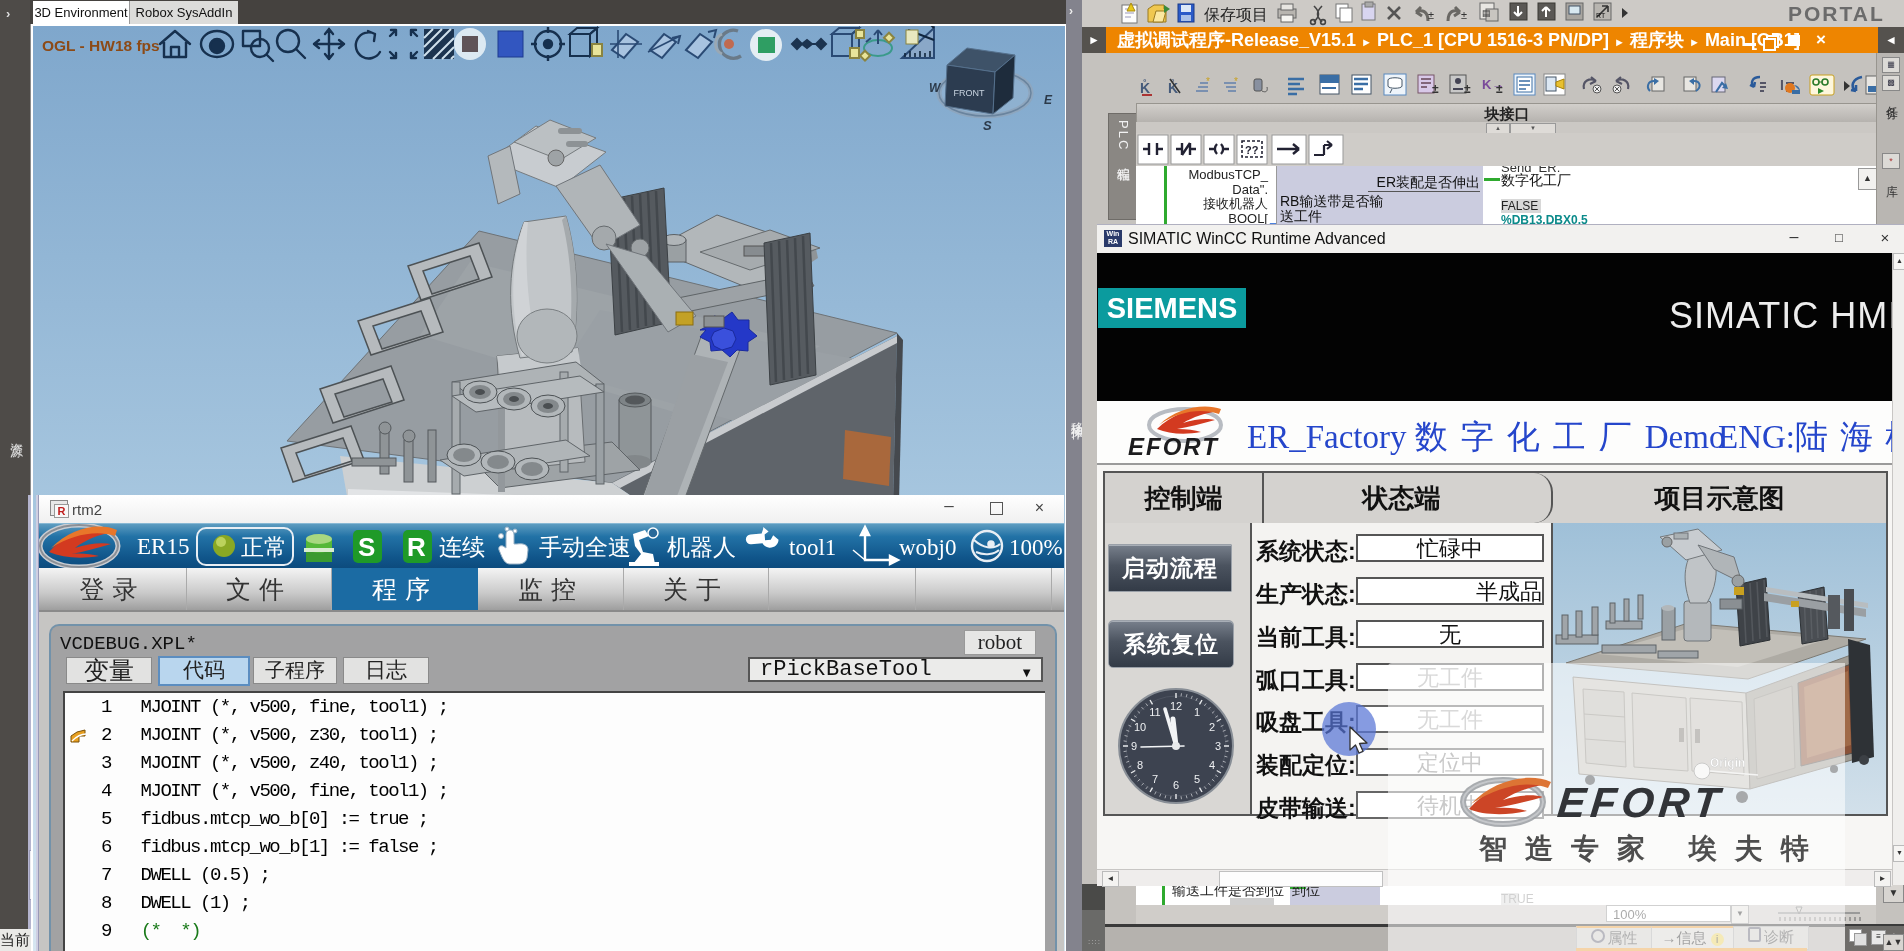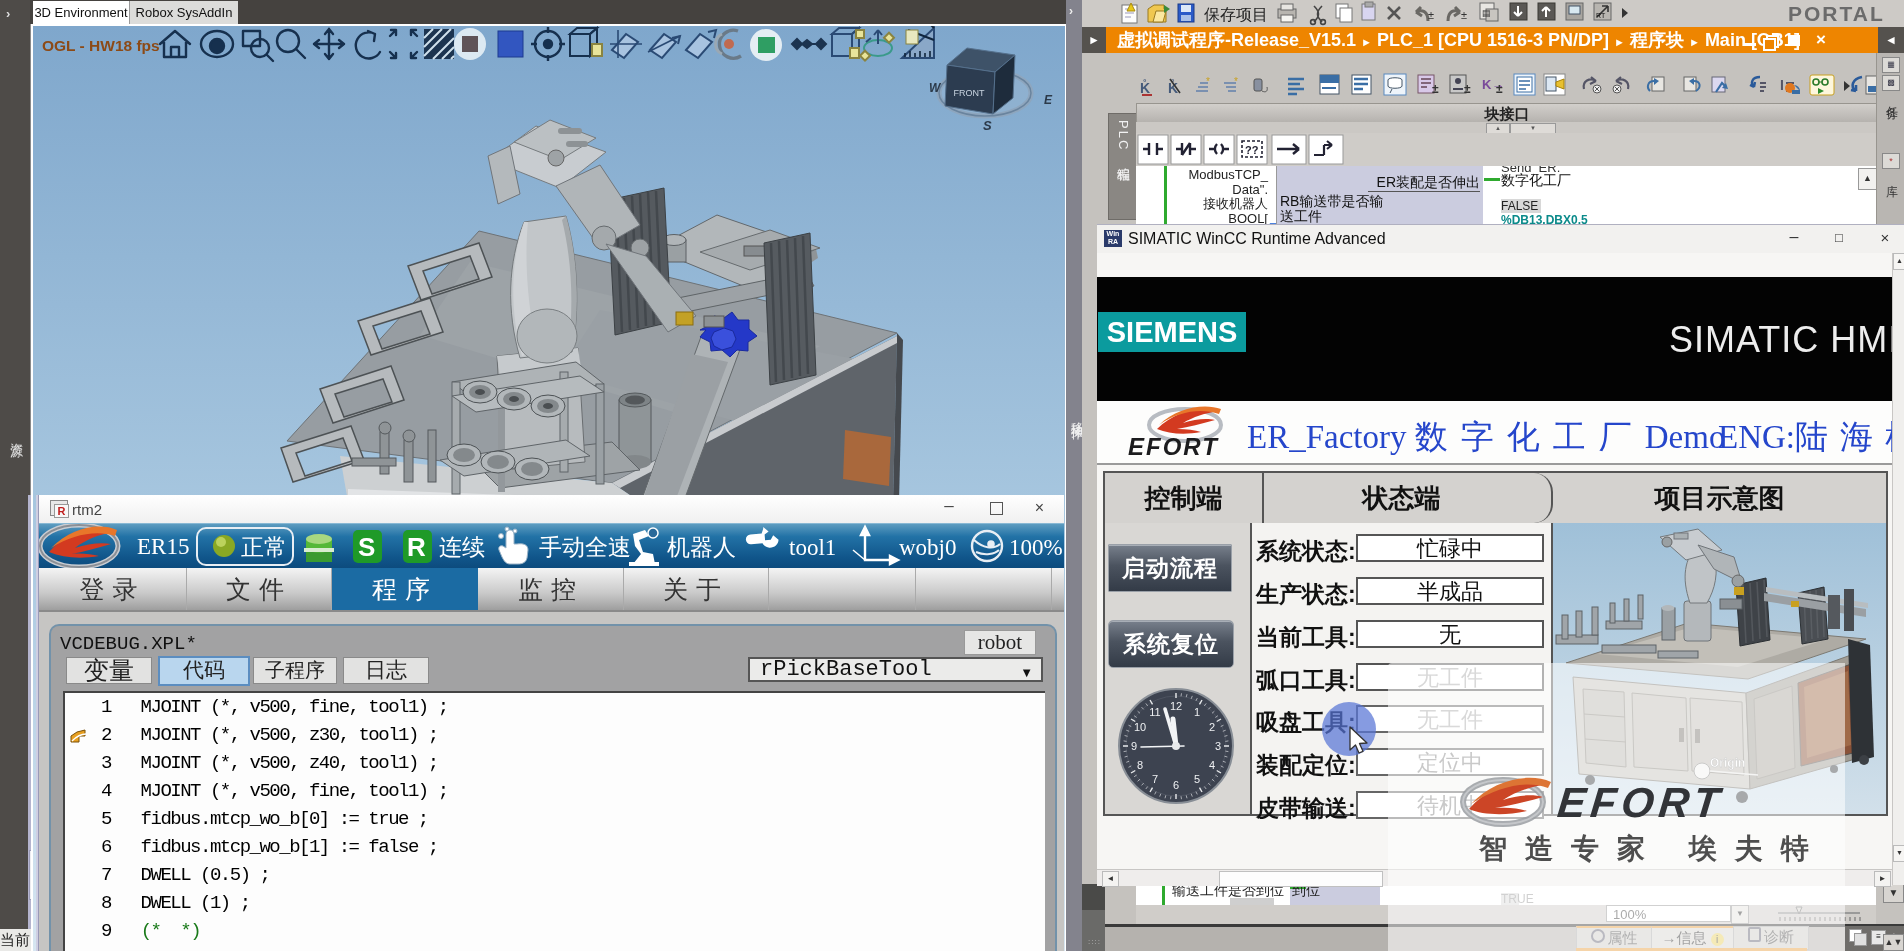--- a/index.html
+++ b/index.html
@@ -676,21 +676,21 @@
 <div id="wincc" class="a" style="left:1097px;top:224px;width:807px;height:660px;background:#f7f6f4;border-top:1px solid #b0b0c0;">
 
   <div class="a" style="left:0;top:0;width:807px;height:28px;background:#f2f1ef;">
     <div class="a" style="left:7px;top:5px;width:18px;height:17px;background:#2a3a6a;color:#fff;font-size:7px;line-height:8px;text-align:center;font-weight:bold;">Win<br>RA</div>
     <div class="a" style="left:31px;top:5px;font-size:16px;color:#111;">SIMATIC WinCC Runtime Advanced</div>
     <div class="a" style="left:683px;top:2px;width:28px;height:24px;color:#333;font-size:16px;text-align:center;line-height:20px;">–</div>
     <div class="a" style="left:728px;top:2px;width:28px;height:24px;color:#333;font-size:13px;text-align:center;line-height:22px;">□</div>
     <div class="a" style="left:774px;top:2px;width:28px;height:24px;color:#333;font-size:15px;text-align:center;line-height:22px;">×</div>
   </div>
 
-  <div class="a" style="left:0;top:28px;width:795px;height:148px;background:#030303;margin-top:24px;">
+  <div class="a" style="left:0;top:28px;width:795px;height:148px;background:#030303;">
     <div class="a" style="left:1px;top:35px;width:148px;height:40px;background:#0b9b9e;color:#fff;font-size:29px;font-weight:bold;text-align:center;line-height:40px;letter-spacing:0px;font-stretch:condensed;">SIEMENS</div>
     <div class="a" style="left:572px;top:42px;width:223px;height:36px;color:#ededed;font-size:36px;font-weight:normal;white-space:nowrap;overflow:hidden;letter-spacing:1px;">SIMATIC HMI</div>
   </div>
 
   <div class="a" style="left:0;top:176px;width:795px;height:62px;background:#fdfdfc;border-bottom:2px solid #9a9a9a;">
     <svg width="120" height="40" style="position:absolute;left:28px;top:2px;">
       <ellipse cx="60" cy="22" rx="36" ry="16" fill="none" stroke="#b8bcc2" stroke-width="4"></ellipse>
       <path d="M32,26 C50,8 76,2 94,8 C80,10 68,14 58,20 C70,16 82,15 90,17 C76,21 64,24 52,26 C62,26 70,27 76,29 C60,32 44,31 32,26 Z" fill="#d33a20"></path>
       <path d="M34,22 C52,4 80,0 96,6 L94,11 C76,5 54,8 34,22 Z" fill="#e8762a"></path>
     </svg>
@@ -753,21 +753,21 @@
     </div>
     <div class="a" style="left:147px;top:50px;width:299px;height:291px;background:#f4f3f1;border-right:2px solid #555;">
       <div class="a" style="left:4px;top:13px;width:96px;font-size:23px;color:#111;font-weight:bold;white-space:nowrap;">系统状态:</div>
       <div class="a" style="left:4px;top:56px;width:96px;font-size:23px;color:#111;font-weight:bold;white-space:nowrap;">生产状态:</div>
       <div class="a" style="left:4px;top:99px;width:96px;font-size:23px;color:#111;font-weight:bold;white-space:nowrap;">当前工具:</div>
       <div class="a" style="left:4px;top:142px;width:96px;font-size:23px;color:#111;font-weight:bold;white-space:nowrap;">弧口工具:</div>
       <div class="a" style="left:4px;top:184px;width:96px;font-size:23px;color:#111;font-weight:bold;white-space:nowrap;">吸盘工具:</div>
       <div class="a" style="left:4px;top:227px;width:96px;font-size:23px;color:#111;font-weight:bold;white-space:nowrap;">装配定位:</div>
       <div class="a" style="left:4px;top:270px;width:96px;font-size:23px;color:#111;font-weight:bold;white-space:nowrap;">皮带输送:</div>
       <div class="a" style="left:104px;top:11px;width:188px;height:28px;background:#fff;border:2px solid #555;font-size:22px;color:#111;text-align:center;line-height:26px;box-sizing:border-box;">忙碌中</div>
-      <div class="a" style="left:104px;top:54px;width:188px;height:28px;background:#fff;border:2px solid #555;font-size:22px;color:#111;text-align:center;line-height:26px;box-sizing:border-box;">半成品</div>
+      <div class="a" style="left:104px;top:54px;width:188px;height:28px;background:#fff;border:2px solid #555;font-size:22px;color:#111;text-align:right;line-height:26px;box-sizing:border-box;">半成品</div>
       <div class="a" style="left:104px;top:97px;width:188px;height:28px;background:#fff;border:2px solid #555;font-size:22px;color:#111;text-align:center;line-height:26px;box-sizing:border-box;">无</div>
       <div class="a" style="left:104px;top:140px;width:188px;height:28px;background:#fff;border:2px solid #555;font-size:22px;color:#aaa;text-align:center;line-height:26px;box-sizing:border-box;">无工件</div>
       <div class="a" style="left:104px;top:182px;width:188px;height:28px;background:#fff;border:2px solid #666;font-size:22px;color:#aaa;text-align:center;line-height:26px;box-sizing:border-box;">无工件</div>
       <div class="a" style="left:104px;top:225px;width:188px;height:28px;background:#fff;border:2px solid #666;font-size:22px;color:#888;text-align:center;line-height:26px;box-sizing:border-box;">定位中</div>
       <div class="a" style="left:104px;top:268px;width:188px;height:28px;background:#fff;border:2px solid #666;font-size:22px;color:#888;text-align:center;line-height:26px;box-sizing:border-box;">待机中</div>
     </div>
 
     <div class="a" style="left:448px;top:50px;width:333px;height:291px;overflow:hidden;">
       <svg width="333" height="291" viewBox="1555 524 333 291">
         <defs>

